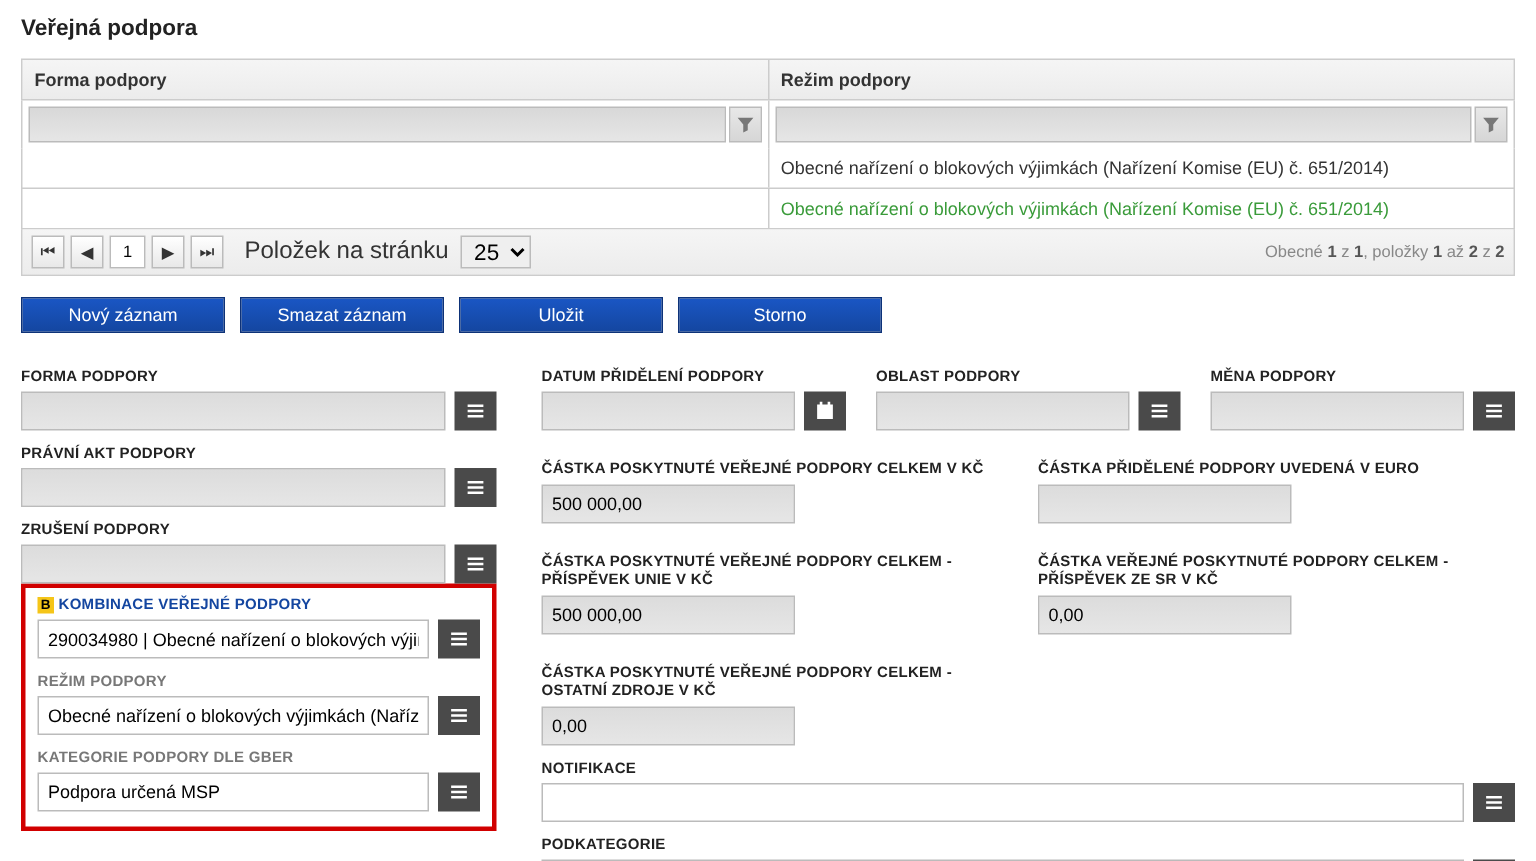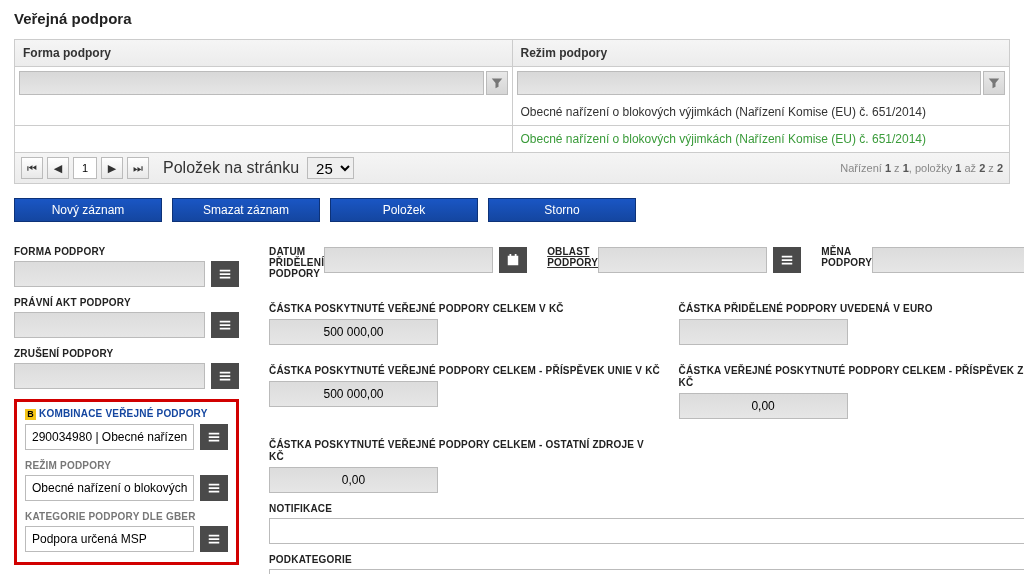--- a/index.html
+++ b/index.html
@@ -28,48 +28,48 @@
 .pager-bar { display: flex; align-items: center; background: linear-gradient(#f5f5f5,#ececec); border: 1px solid #ccc; border-top: none; padding: 4px 6px; }
 .pager-btns { display: flex; gap: 4px; }
 .pager-btn { width: 22px; height: 22px; background: linear-gradient(#fff,#e8e8e8); border: 1px solid #bbb; display: flex; align-items: center; justify-content: center; cursor: pointer; font-size: 11px; }
 .pager-page { width: 24px; height: 22px; border: 1px solid #bbb; text-align: center; font-size: 11px; }
 .pager-text { margin-left: 14px; font-size: 16px; }
 .pager-select { margin-left: 8px; height: 22px; border: 1px solid #bbb; font-size: 15px; padding: 0 4px; }
 .pager-info { margin-left: auto; font-size: 11px; color: #888; }
 .pager-info b { color: #555; }
 
 .btn-row { display: flex; gap: 10px; margin: 14px 0; }
-.action-btn { width: 148px; height: 24px; background: linear-gradient(#1a56c4,#1446a0); color: #fff; border: 1px solid #0d3278; font-size: 12px; cursor: pointer; }
+.action-btn { width: 136px; height: 24px; background: linear-gradient(#1a56c4,#1446a0); color: #fff; border: 1px solid #0d3278; font-size: 12px; cursor: pointer; }
 
 .form-area { display: flex; gap: 30px; }
 .form-col { flex: 1; }
 
 .field-label { font-size: 10px; font-weight: bold; color: #222; text-transform: uppercase; margin-top: 10px; margin-bottom: 4px; letter-spacing: 0.2px; }
 .field-label.blue { color: #1446a0; }
 .info-icon { display: inline-block; width: 11px; height: 11px; background: #f5c518; color: #000; font-size: 9px; line-height: 11px; text-align: center; font-weight: bold; margin-right: 3px; }
 
 .field-row { display: flex; gap: 6px; align-items: center; }
 .field-input { flex: 1; height: 26px; background: linear-gradient(#dcdcdc,#e6e6e6); border: 1px solid #bbb; padding: 0 6px; font-size: 12px; text-align: left; }
 .field-input.white { background: #fff; }
-.field-input.right { text-align: center; }
+.field-input.right { text-align: left; }
 .list-btn { width: 28px; height: 26px; background: #4a4a4a; border: none; display: flex; align-items: center; justify-content: center; cursor: pointer; flex-shrink: 0; }
 .list-btn svg { width: 14px; height: 14px; fill: #fff; }
 .cal-btn { width: 28px; height: 26px; background: #4a4a4a; border: none; display: flex; align-items: center; justify-content: center; cursor: pointer; flex-shrink: 0; }
 .cal-btn svg { width: 14px; height: 14px; fill: #fff; }
 
 .right-top-row { display: flex; gap: 20px; }
-.right-top-row > div { display: flex; }
+.right-top-row > div { display: flex; flex-direction: column; }
 .rt-1 { flex: 0 0 140px; }
-.rt-2 { flex: 1; text-decoration: underline; }
+.rt-2 { flex: 1; }
 .rt-3 { flex: 0 0 140px; }
 
 .right-second-row { display: flex; gap: 13px; margin-top: 10px; }
 .right-second-row > div { flex: 1; }
 
-.red-box { border: 3px solid #d10000; padding: 6px 8px 10px; margin-top: 10px; }
+.red-box { border: 3px solid #d10000; padding: 6px 8px 10px; margin-top: 0; }
 .red-box .field-label:first-child { margin-top: 0; }
 
 .two-line-label { line-height: 1.2; }
 
 </style>
 </head>
 <body>
 
 <div class="page">
   <div class="page-title">Veřejná podpora</div>
@@ -113,28 +113,28 @@
       <div class="pager-btn">◀</div>
       <input class="pager-page" value="1" style="">
       <div class="pager-btn">▶</div>
       <div class="pager-btn">⏭</div>
     </div>
     <span class="pager-text">Položek na stránku</span>
     <select class="pager-select">
       <option>25</option>
     </select>
     <span class="pager-info">
-      <span>Nařízení </span><b>1</b><span> z </span><b>1</b><span>, položky </span><b>1</b><span> až </span><b>2</b><span> z </span><b>2</b>
+      <span>Obecné </span><b>1</b><span> z </span><b>1</b><span>, položky </span><b>1</b><span> až </span><b>2</b><span> z </span><b>2</b>
     </span>
   </div>
 
   <div class="btn-row">
     <button class="action-btn">Nový záznam</button>
     <button class="action-btn">Smazat záznam</button>
-    <button class="action-btn">Položek</button>
+    <button class="action-btn">Uložit</button>
     <button class="action-btn">Storno</button>
   </div>
 
   <div class="form-area">
 
     <div class="form-col">
       <div class="field-label">FORMA PODPORY</div>
       <div class="field-row">
         <input class="field-input" style="">
         <button class="list-btn">

